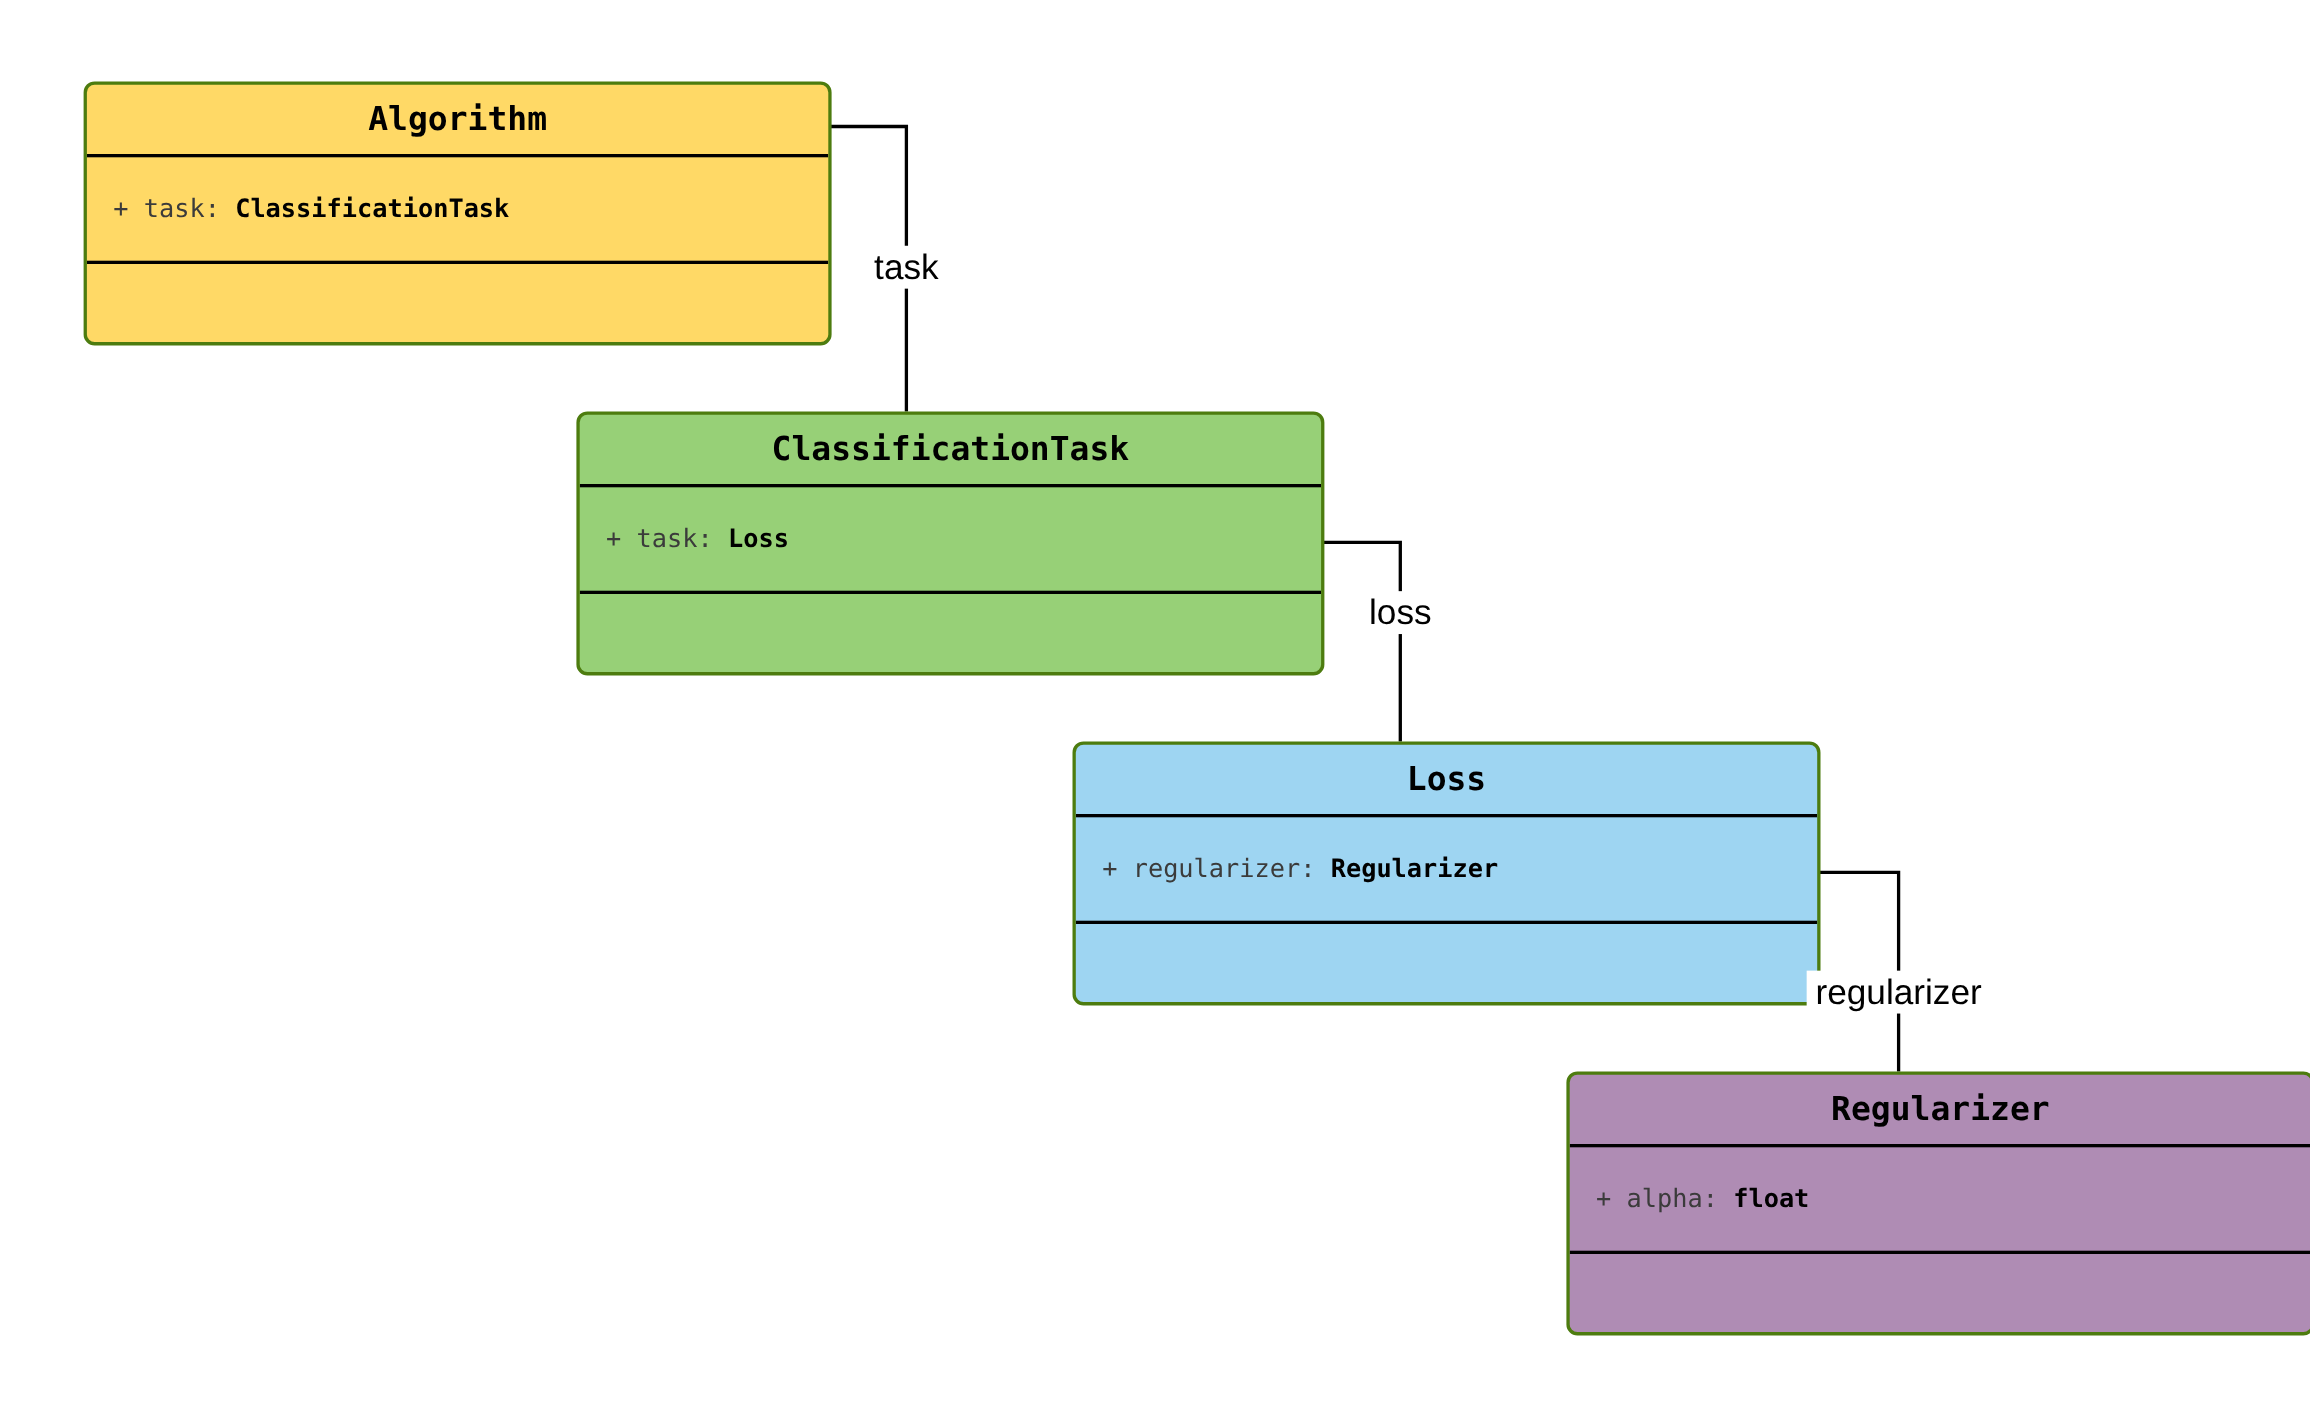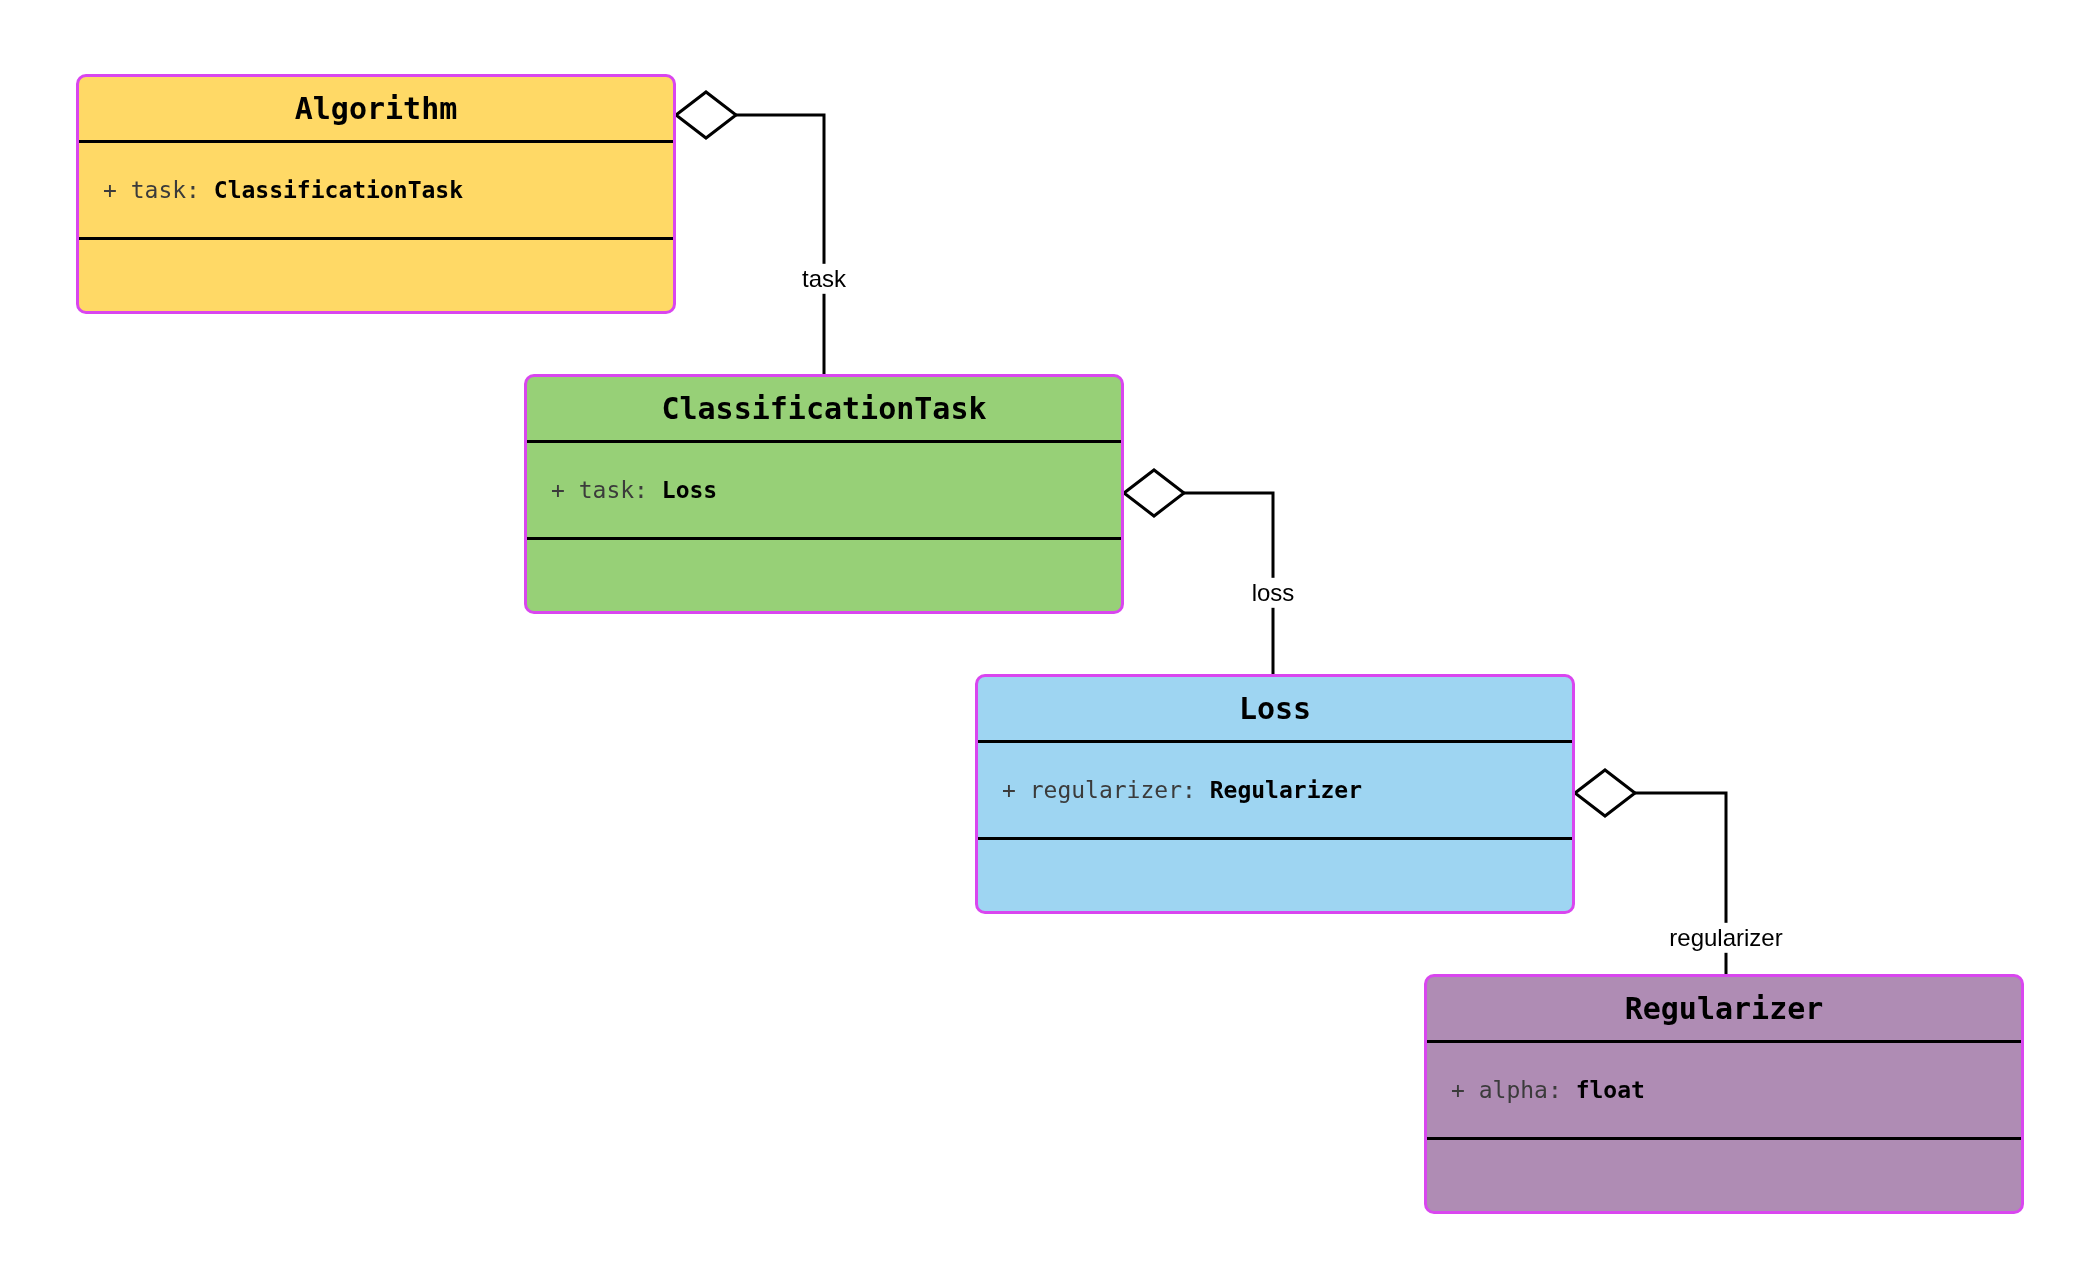--- a/index.html
+++ b/index.html
@@ -27,22 +27,22 @@
     stroke: #000000;
     stroke-width: 3;
   }
   .diamond {
     fill: #ffffff;
     stroke: #000000;
     stroke-width: 3;
   }
   .uml-class {
     position: absolute;
-    width: 600px;
-    border: 3px solid #d946ef;
+    width: 680px;
+    border: 3px solid #4d7c0f;
     border-radius: 10px;
     box-sizing: border-box;
     overflow: hidden;
   }
   .uml-title {
     height: 66px;
     border-bottom: 3px solid #000000;
     display: flex;
     align-items: center;
     justify-content: center;
@@ -72,24 +72,23 @@
   .uml-methods {
     height: 71px;
     box-sizing: border-box;
   }
   .edge-label {
     position: absolute;
     transform: translate(-50%, -50%);
     background: #ffffff;
     padding: 2px 8px;
     font-family: "Liberation Sans", sans-serif;
-    font-size: 24px;
+    font-size: 32px;
     color: #000000;
     line-height: 1.1;
-    margin-top: 36px;
   }
 </style>
 </head>
 <body>
 
 <div class="canvas">
 
   <svg class="connector-layer" width="2100" height="1286" viewBox="0 0 2100 1286" xmlns="http://www.w3.org/2000/svg">
 
     <polyline class="edge-line" points="736,115 824,115 824,374"></polyline>

